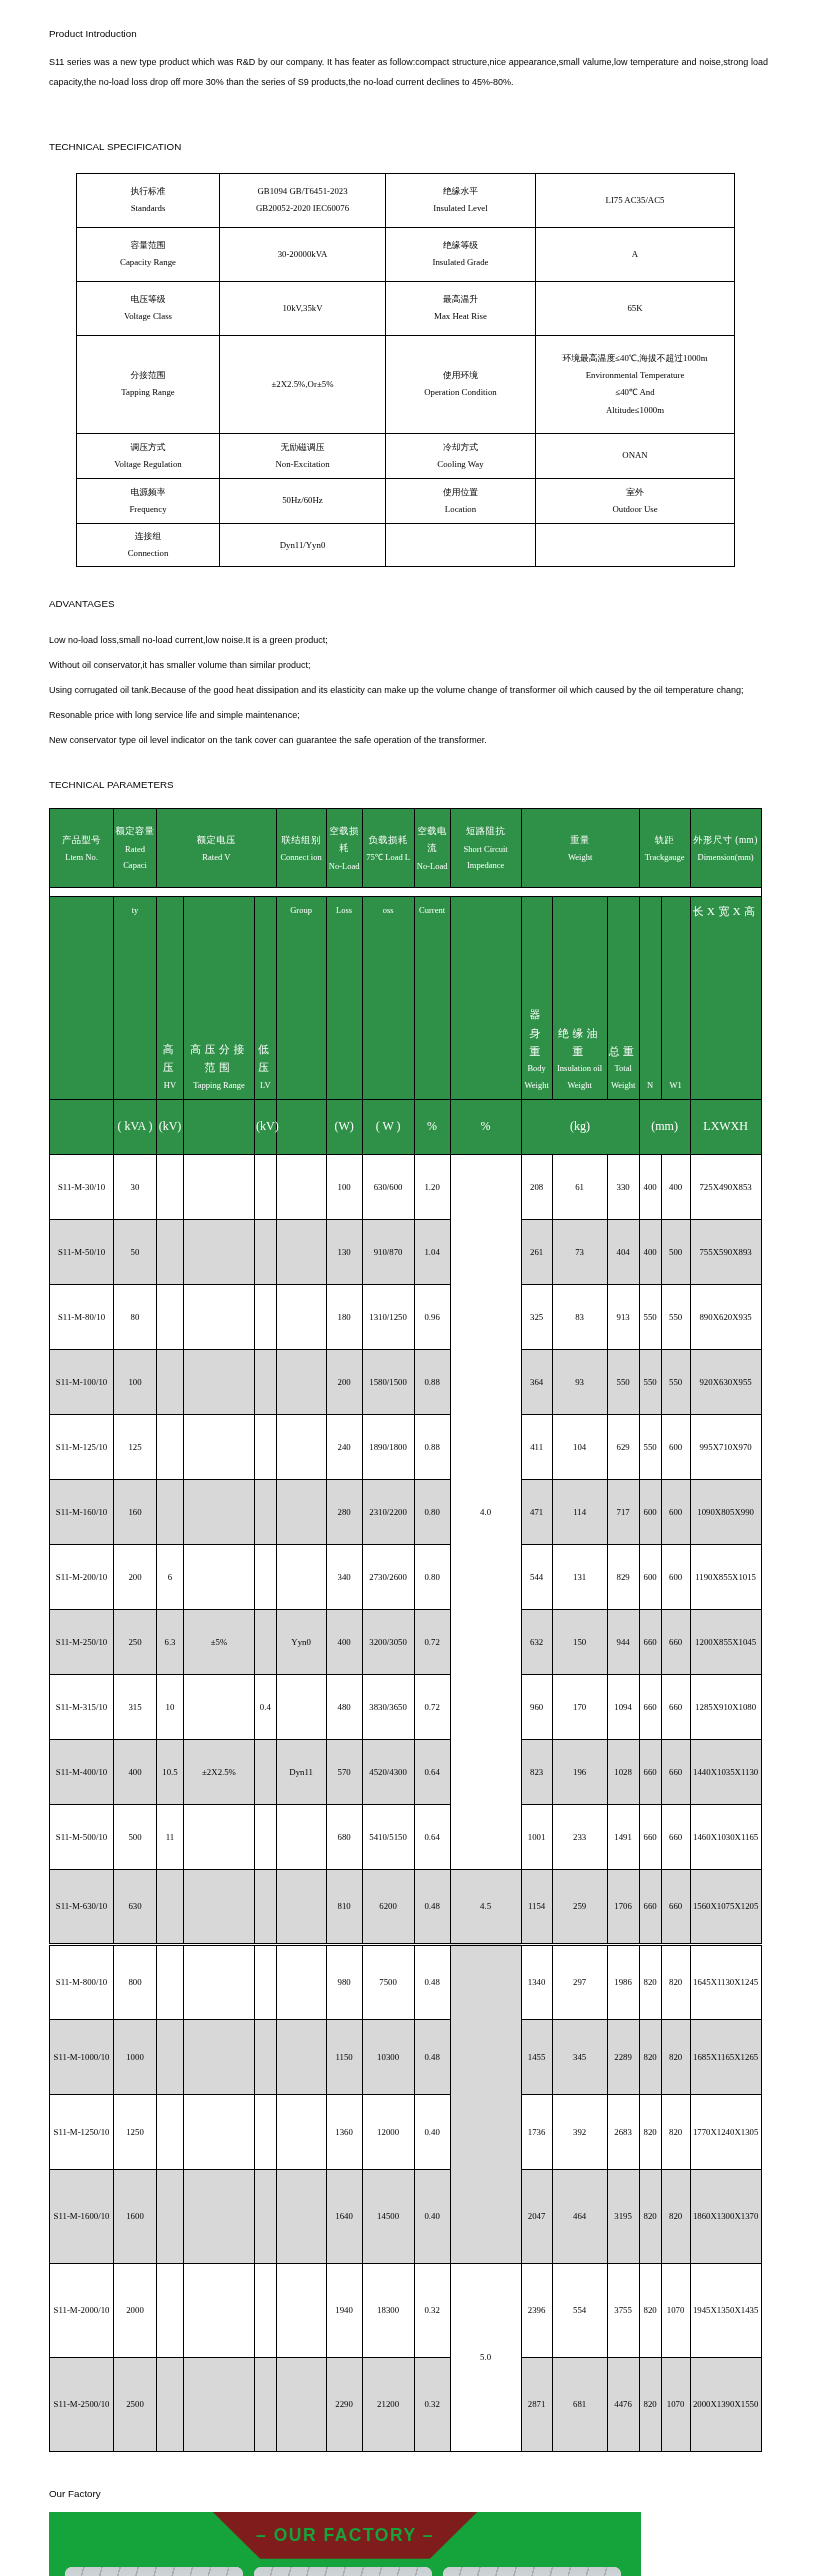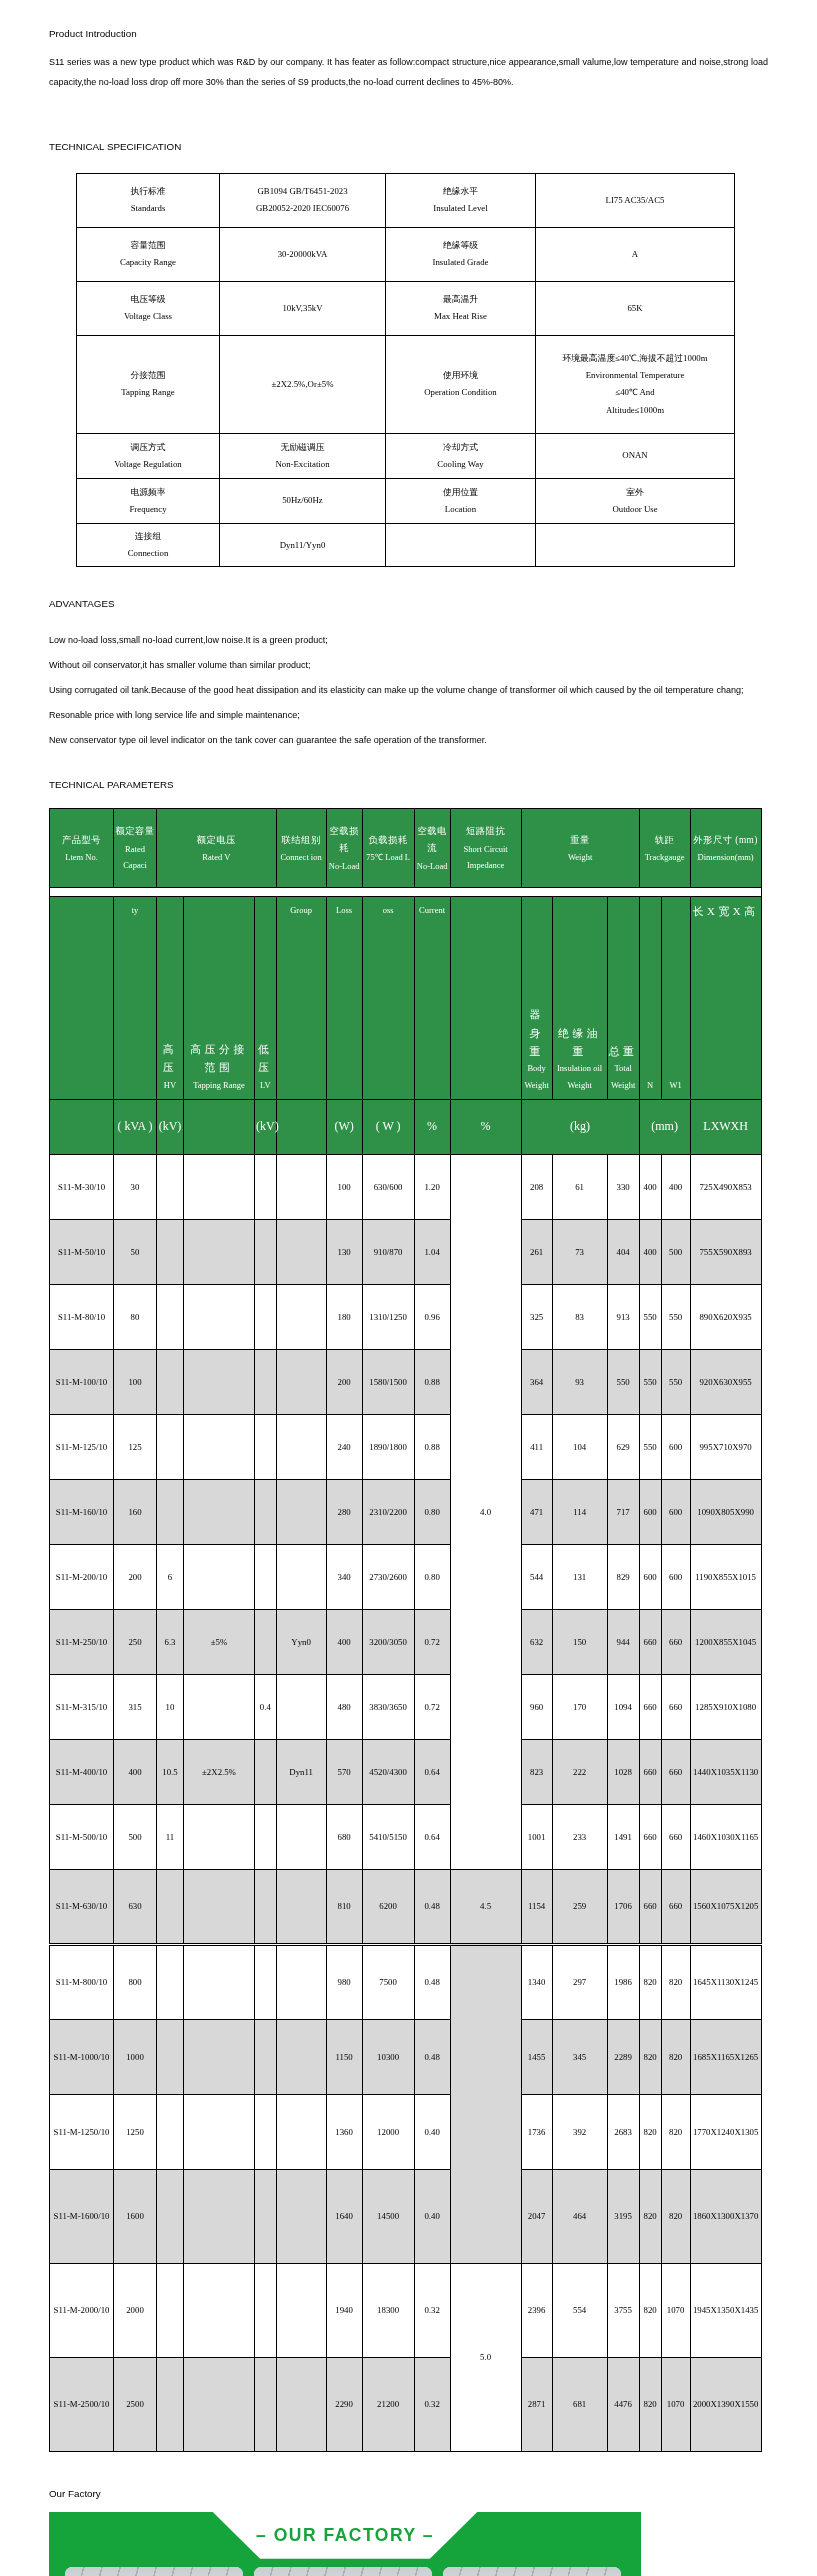--- a/index.html
+++ b/index.html
@@ -35,21 +35,21 @@
   .params tbody tr td{border-bottom:1px solid #000;}
   .params tbody tr:first-child td{border-top:1.5px solid #000;}
   .params tbody tr.shade td{background:#d8d8d8;}
   .params tbody td.imp-white{background:#fff;}
   .params tbody td.imp-shade{background:#d8d8d8;}
   .params tbody tr.dbl td{border-bottom:3.1px double #000;}
   .params td.brk{word-break:break-all;}
   
   .factory-head{margin-top:36px;}
   .factory-banner{margin-top:13px;width:592px;background:#15a33c;position:relative;padding-bottom:20.6px;}
-  .banner-shape{width:265px;height:47px;margin:0 auto;background:#ffffff;clip-path:polygon(0 0,100% 0,82% 100%,18% 100%);display:flex;align-items:center;justify-content:center;}
+  .banner-shape{width:265px;height:47px;margin:0 auto;background:#7f1d1d;clip-path:polygon(0 0,100% 0,82% 100%,18% 100%);display:flex;align-items:center;justify-content:center;}
   .banner-text{color:#15a33c;font-weight:bold;font-size:17.5px;letter-spacing:1.5px;font-family:"Liberation Sans",sans-serif;}
   .photo-grid{display:flex;flex-wrap:wrap;gap:11.3px;padding:8.2px 15.5px 0 15.5px;}
   .photo{width:178px;border-radius:7.2px;position:relative;overflow:hidden;background:#eef1f2;}
   .ph-roof{position:absolute;top:0;left:0;right:0;height:45%;background:
     repeating-linear-gradient(105deg,rgba(90,95,100,.30) 0 1.5px,transparent 1.5px 17.5px),
     linear-gradient(#c9ced2,#f0f2f3);}
 </style>
 </head>
 <body>
 
@@ -372,21 +372,21 @@
           <td class="brk">S11-M-400/10</td>
           <td>400</td>
           <td>10.5</td>
           <td>±2X2.5%</td>
           <td></td>
           <td>Dyn11</td>
           <td>570</td>
           <td class="brk">4520/4300</td>
           <td>0.64</td>
           <td>823</td>
-          <td>222</td>
+          <td>196</td>
           <td>1028</td>
           <td>660</td>
           <td>660</td>
           <td class="brk">1440X1035X1130</td>
         </tr>
         <tr style="height: 65px;">
           <td class="brk">S11-M-500/10</td>
           <td>500</td>
           <td>11</td>
           <td></td>

